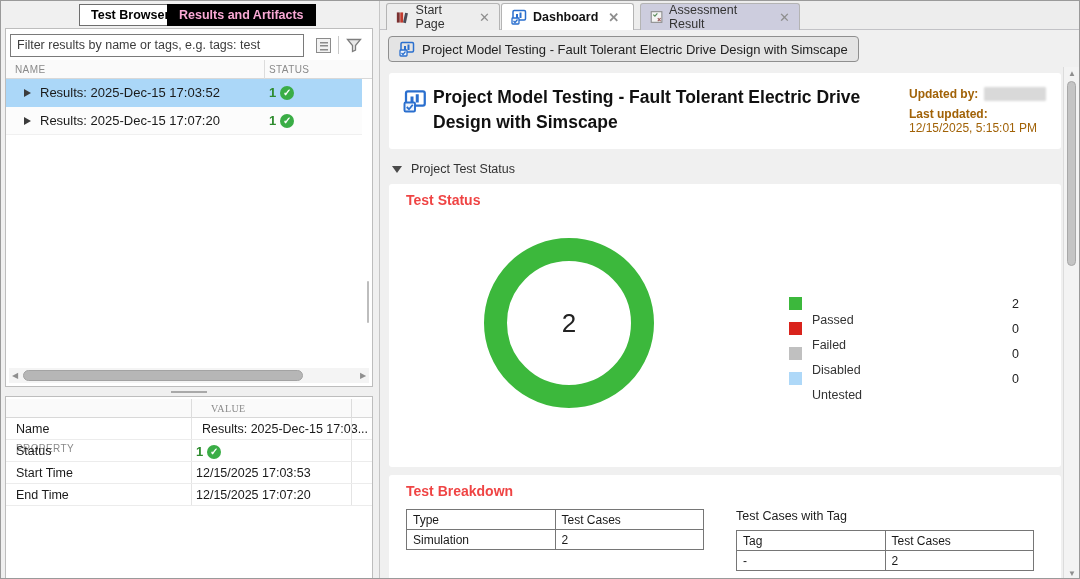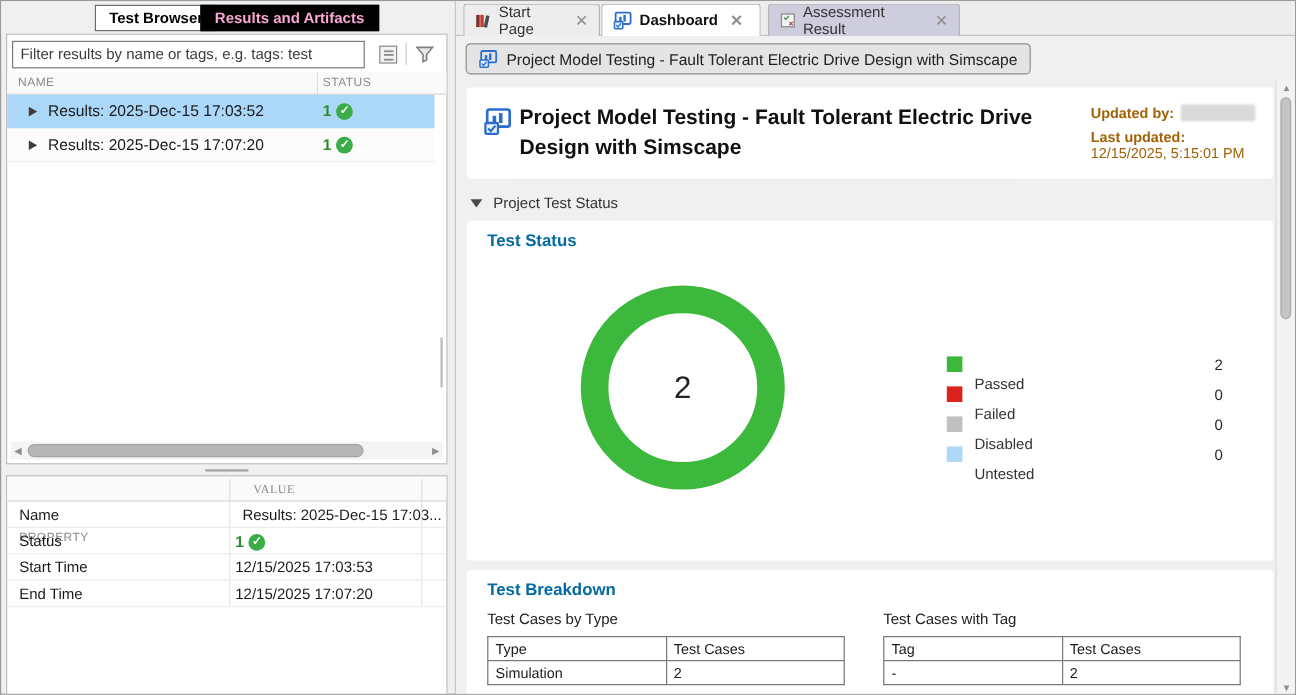--- a/index.html
+++ b/index.html
@@ -89,21 +89,21 @@
   .meta b { font-weight:700; }
   .meta-row1 { display:flex; align-items:center; gap:6px; }
   .redacted { width:62px; height:14px; background:#d9d9d9; border-radius:1px; filter:blur(1px); }
   .meta-row2 { margin-top:6px; }
 
   .section-row { position:absolute; left:12px; top:92px; height:20px; display:flex; align-items:center; gap:9px; cursor:pointer; }
   .tri-down { width:0; height:0; border-top:7px solid #4a4a4a; border-left:5px solid transparent; border-right:5px solid transparent; }
   .section-label { font-size:12.5px; color:#333; }
 
   .status-card { left:9px; top:117px; width:672px; height:283px; }
-  .card-h { position:absolute; left:17px; top:8px; font-size:14px; font-weight:700; color:#0369a1; }
+  .card-h { position:absolute; left:17px; top:8px; font-size:14px; font-weight:700; color:#ef4444; }
   .donut { position:absolute; left:95px; top:54px; width:170px; height:170px;
       border:23px solid #3cb83c; border-radius:50%; display:flex; align-items:center; justify-content:center; }
   .donut-total { font-size:26px; color:#222; }
   .legend { position:absolute; left:400px; top:107px; width:230px; }
   .legend-item { display:flex; align-items:center; height:25px; font-size:12.5px; color:#333; }
   .legend-swatch { width:13px; height:13px; margin-right:10px; flex:0 0 auto; }
   .legend-label { flex:1;margin-top:32px; }
   .legend-value { color:#222; }
 
   .breakdown-card { left:9px; top:408px; width:672px; height:140px; overflow:hidden; }
@@ -326,21 +326,20 @@
           <span class="legend-label">Untested</span>
           <span class="legend-value">0</span>
         </div>
       </div>
     </div>
 
     <div class="card breakdown-card">
       <div class="card-h">Test Breakdown</div>
 
       <div class="bk-group" style="left:17px;">
-        <div class="bk-caption">Test Cases by Type</div>
         <table class="bk">
           <tbody>
               <tr>
             <th>Type</th>
             <th>Test Cases</th>
           </tr>
           <tr>
             <td>Simulation</td>
             <td>2</td>
           </tr>

